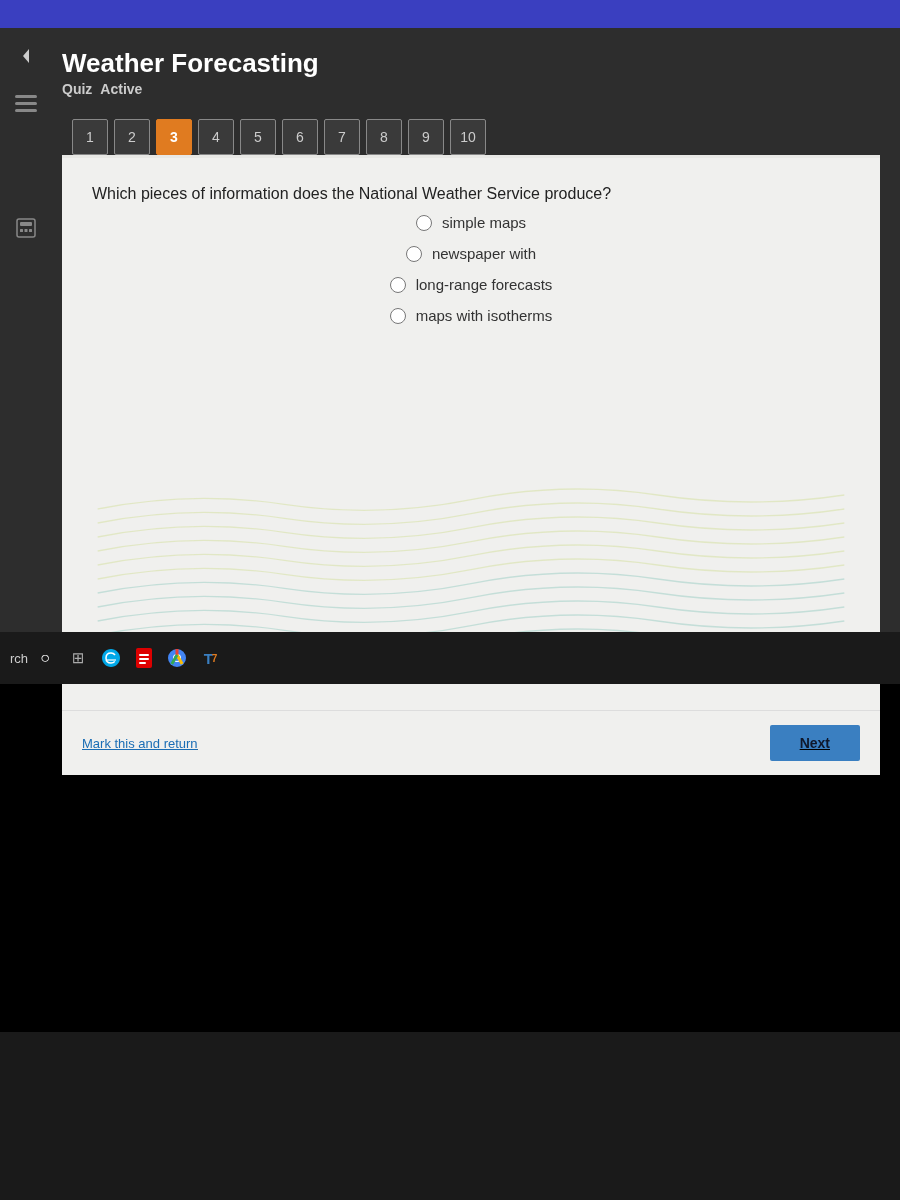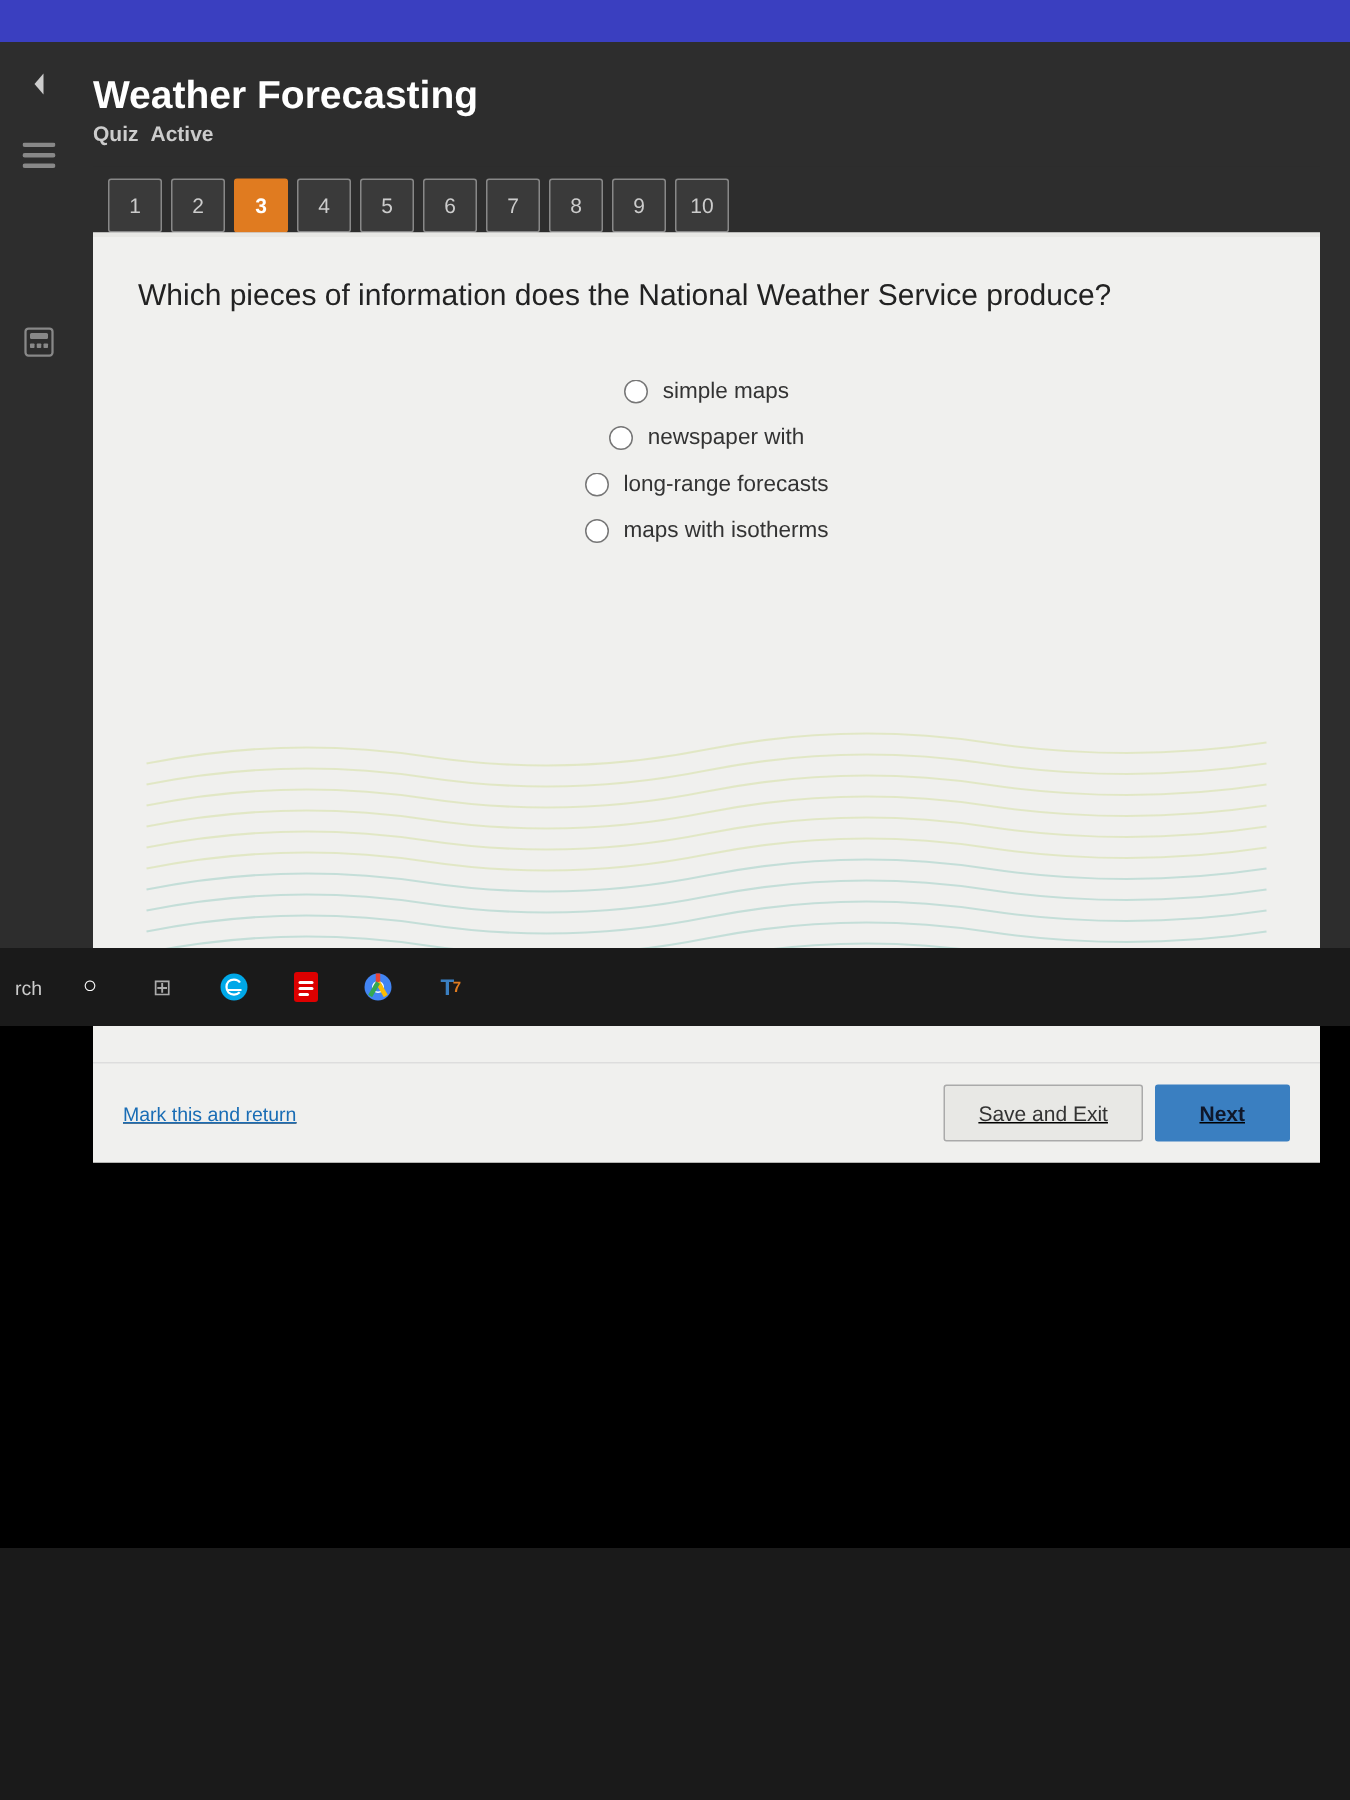--- a/index.html
+++ b/index.html
@@ -111,23 +111,23 @@
     .question-card {
       background: #f0f0ee;
       margin-top: 0px;
       padding: 24px 30px 20px 30px;
       min-height: 620px;
       position: relative;
       border-top: 3px solid #e8e8e5;
     }
 
     .question-text {
-      font-size: 20px;
+      font-size: 16px;
       color: #222222;
-      margin-bottom: 40px;
+      margin-bottom: 8px;
       line-height: 1.5;
     }
 
     .answer-option {
       display: flex;
       align-items: center;
       gap: 10px;
       margin-bottom: 14px;
       cursor: pointer;
       justify-content: center;
@@ -213,21 +213,21 @@
     }
 
     
     .taskbar {
       width: 100%;
       height: 52px;
       background: #1a1a1a;
       display: flex;
       align-items: center;
       padding: 0 10px;
-      gap: 16px;
+      gap: 1px;
       position: absolute;
       bottom: 348px;
     }
 
     .taskbar-search {
       color: #ccc;
       font-size: 13px;
     }
 
     .taskbar-icon {
@@ -354,21 +354,20 @@
           <path class="wave" stroke="#4a9" d="M0,255 Q100,235 200,250 Q300,265 400,245 Q500,225 600,240 Q700,255 800,240"></path>
           <path class="wave" stroke="#b8d050" d="M0,120 Q100,100 200,115 Q300,130 400,110 Q500,90 600,105 Q700,120 800,105"></path>
           <path class="wave" stroke="#b8d050" d="M0,105 Q100,85 200,100 Q300,115 400,95 Q500,75 600,90 Q700,105 800,90"></path>
           <path class="wave" stroke="#b8d050" d="M0,90 Q100,70 200,85 Q300,100 400,80 Q500,60 600,75 Q700,90 800,75"></path>
         </svg>
       </div>
 
       <div class="card-footer">
         <button class="mark-return-link">Mark this and return</button>
         <div class="footer-buttons">
-          <button class="save-exit-btn">Save and Exit</button>
           <button class="next-btn">Next</button>
         </div>
       </div>
 
     </div>
   </div>
 </div>
 
 <div class="taskbar" style="position:relative; bottom:auto;">
   <span class="taskbar-search">rch</span>

